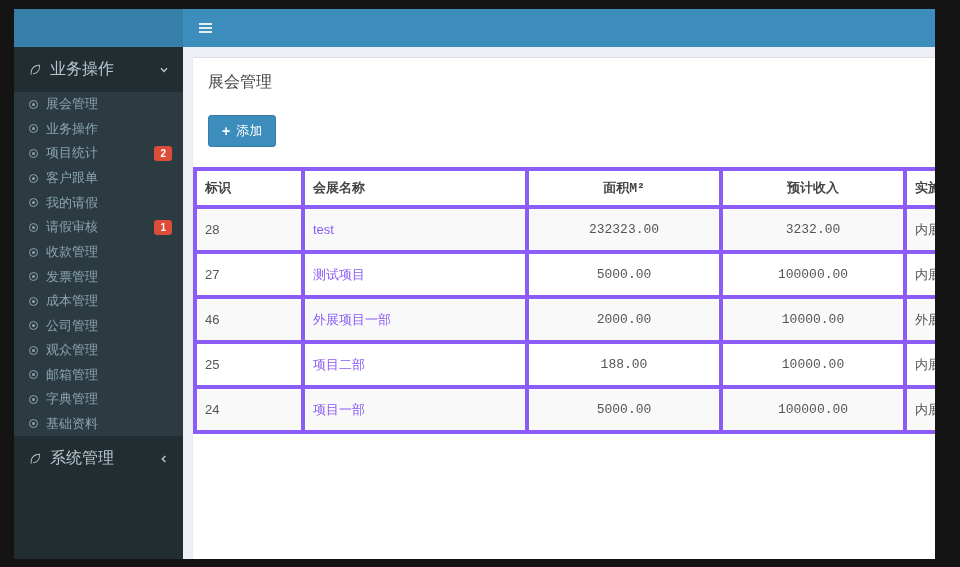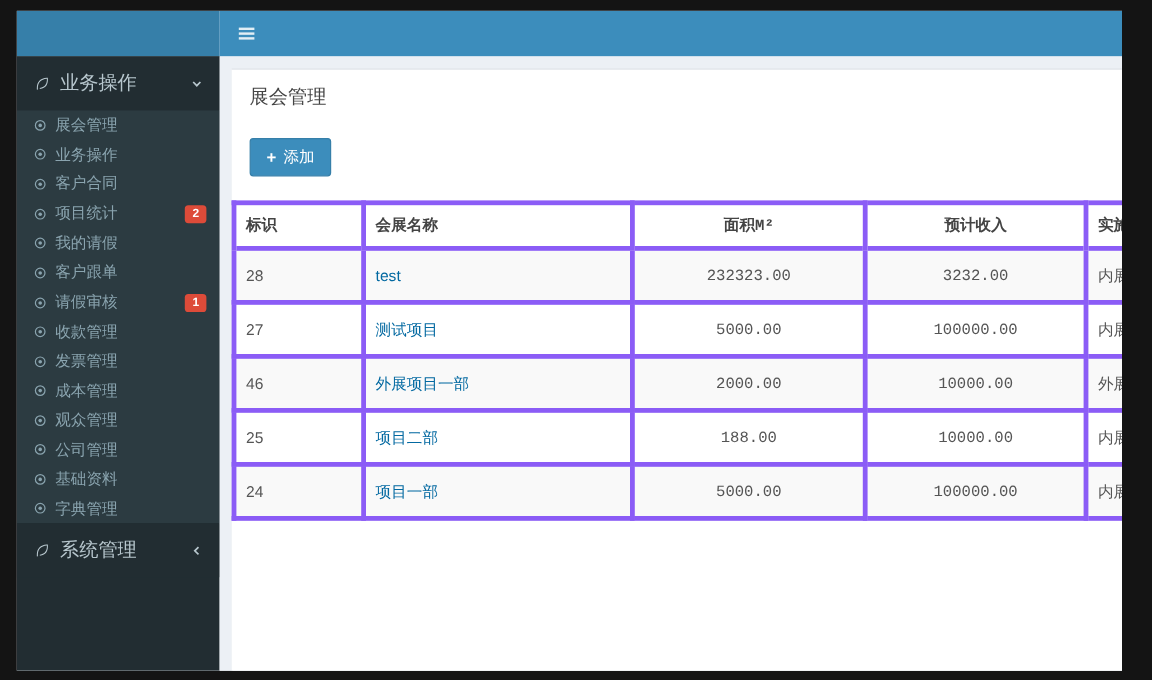--- a/index.html
+++ b/index.html
@@ -50,21 +50,21 @@
   .btn-add .plus { font-weight:bold; font-size:14px; line-height:13px; }
 
   table { border-collapse:collapse; table-layout:fixed; width:900px;
           margin-top:14px; font-size:13px; }
   th, td { border:4px solid #8b5cf6; padding:9px 8px; text-align:left;
            overflow:hidden; white-space:nowrap; }
   th { color:#444; font-weight:bold; border-bottom:2px solid #f0f0f0; padding:8px; }
   td { color:#555; padding:11.5px 8px; }
   tbody tr:nth-child(odd) { background:#f9f9f9; }
   .num { text-align:center;font-family:Liberation Mono, monospace; }
-  td a { color:#0369a1; text-decoration:none; cursor:pointer; }
+  td a { color:#8b5cf6; text-decoration:none; cursor:pointer; }
   .col-id { width:108px; } .col-name { width:224px; } .col-area { width:194px; }
   .col-income { width:184px; } .col-dept { width:190px; }
 </style>
 </head>
 <body>
 
 <div class="screen">
 
   <div class="topbar">
     <div class="logo-area"></div>
@@ -100,41 +100,36 @@
     <span class="mi-label">展会管理</span>
 
   </li>
 
   <li class="menu-item">
     <span class="bullseye"></span>
     <span class="mi-label">业务操作</span>
 
   </li>
 
-  <li class="menu-item">
-    <span class="bullseye"></span>
-    <span class="mi-label">客户合同</span>
-
-  </li>
 
   <li class="menu-item">
     <span class="bullseye"></span>
     <span class="mi-label">项目统计</span>
     <span class="badge">2</span>
   </li>
 
   <li class="menu-item">
     <span class="bullseye"></span>
+    <span class="mi-label">客户跟单</span>
+
+  </li>
+
+  <li class="menu-item">
+    <span class="bullseye"></span>
     <span class="mi-label">我的请假</span>
-
-  </li>
-
-  <li class="menu-item">
-    <span class="bullseye"></span>
-    <span class="mi-label">客户跟单</span>
 
   </li>
 
   <li class="menu-item">
     <span class="bullseye"></span>
     <span class="mi-label">请假审核</span>
     <span class="badge">1</span>
   </li>
 
   <li class="menu-item">
@@ -151,40 +146,45 @@
 
   <li class="menu-item">
     <span class="bullseye"></span>
     <span class="mi-label">成本管理</span>
 
   </li>
 
 
   <li class="menu-item">
     <span class="bullseye"></span>
+    <span class="mi-label">公司管理</span>
+
+  </li>
+
+  <li class="menu-item">
+    <span class="bullseye"></span>
     <span class="mi-label">观众管理</span>
 
   </li>
 
   <li class="menu-item">
     <span class="bullseye"></span>
-    <span class="mi-label">公司管理</span>
-
-  </li>
-
+    <span class="mi-label">邮箱管理</span>
+
+  </li>
+
+  <li class="menu-item">
+    <span class="bullseye"></span>
+    <span class="mi-label">字典管理</span>
+
+  </li>
 
   <li class="menu-item">
     <span class="bullseye"></span>
     <span class="mi-label">基础资料</span>
-
-  </li>
-
-  <li class="menu-item">
-    <span class="bullseye"></span>
-    <span class="mi-label">字典管理</span>
 
   </li>
 </ul>
 
 
       <div class="tv-header">
         <span class="leaf">
           <svg width="13" height="13" viewBox="0 0 16 16">
               <path fill="currentColor" d="M13.6 2.1C6.8 2.6 3.4 6.2 3.3 12.6c0 .6 0 1.2.1 1.8l1.1-.1c-.1-.6-.1-1.1-.1-1.7C4.5 7 7.4 3.9 13.6 3.3c.3 4.9-1.6 8.6-7.3 9.3l.1 1.1c6.6-.8 8.8-5.4 8.2-11.6z"></path>
             </svg>

